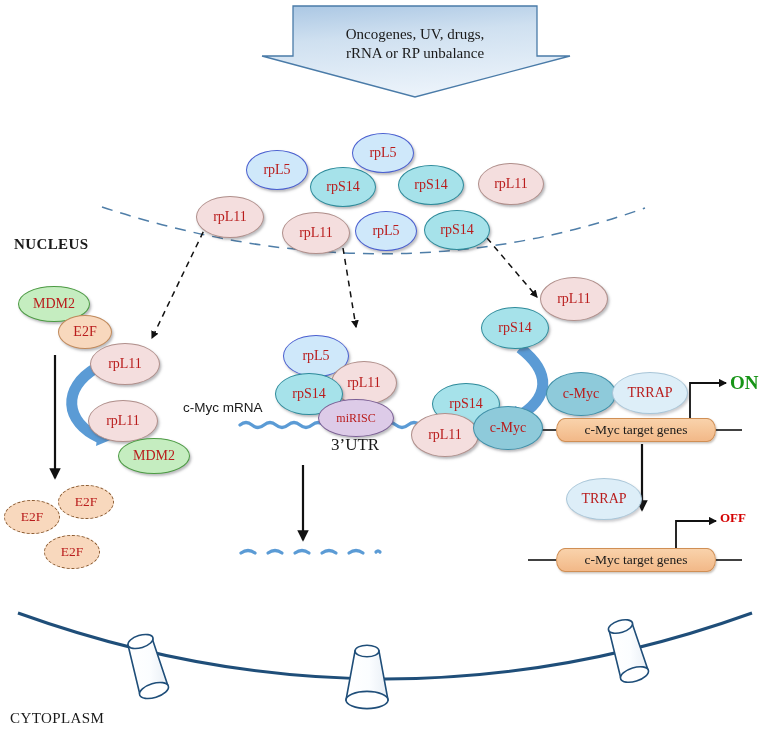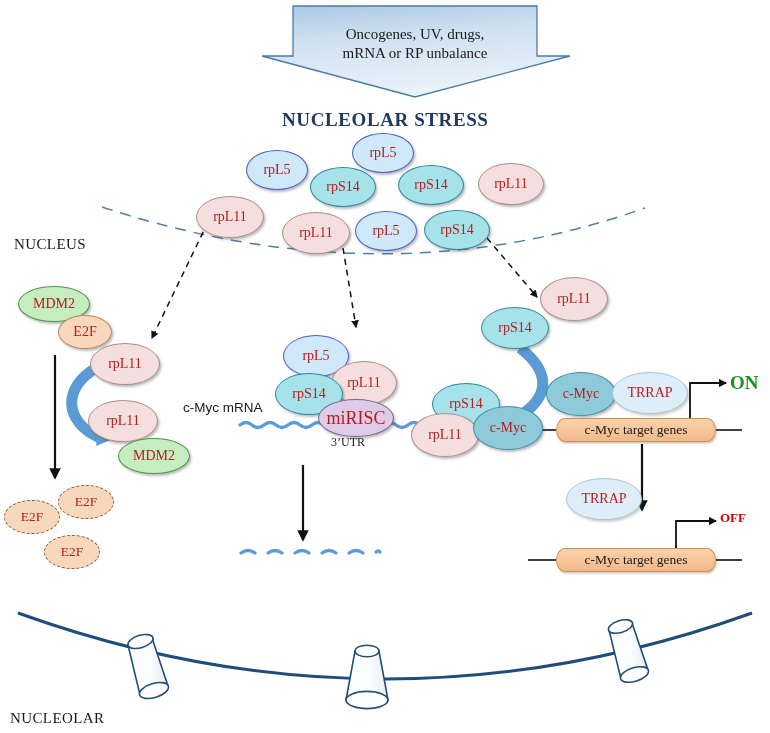--- a/index.html
+++ b/index.html
@@ -16,21 +16,21 @@
   .stress-title{font-family:"Liberation Serif",serif;font-weight:bold;font-size:19px;
        color:#1f3864;letter-spacing:.6px;}
 
   .arrow-text{font-family:"Liberation Serif",serif;font-size:15px;color:#1a1a1a;
        text-align:center;line-height:19px;}
 
   .on-text{font-family:"Liberation Serif",serif;font-weight:bold;font-size:19px;color:#169416;}
   .off-text{font-family:"Liberation Serif",serif;font-weight:bold;font-size:13px;color:#d40000;}
 
   .mrna-label{font-family:Liberation Sans, sans-serif;font-size:13.5px;color:#1a1a1a;}
-  .utr-label{font-family:"Liberation Serif",serif;font-size:12px;color:#1a1a1a;}
+  .utr-label{font-family:"Liberation Serif",serif;font-size:17px;color:#1a1a1a;}
 
   
   .node{position:absolute;display:flex;align-items:center;justify-content:center;
         border-radius:50%;box-sizing:border-box;
         font-family:"Liberation Serif",serif;color:#b91c1c;}
   .node span{pointer-events:none;line-height:1;}
 
   .n-rpl5{background:#cfe8fa;border:1.6px solid #4a5fd0;
       box-shadow:1.5px 2px 2.5px rgba(60,60,70,.35);}
   .n-rps14{background:#a6e2ea;border:1.6px solid #2e8b9b;
@@ -137,28 +137,27 @@
     </g>
     <g>
       <path d="M 609 630 L 632 623 L 648 670 L 621 679 Z" fill="url(#coneGrad)" stroke="#1f4e79" stroke-width="1.6"></path>
       <ellipse cx="620.5" cy="626.5" rx="12.5" ry="6" fill="#ffffff" stroke="#1f4e79" stroke-width="1.6" transform="rotate(-17 620.5 626.5)"></ellipse>
       <ellipse cx="634.5" cy="674.5" rx="14.5" ry="6.8" fill="#ffffff" stroke="#1f4e79" stroke-width="1.6" transform="rotate(-17 634.5 674.5)"></ellipse>
     </g>
   </svg>
 
   <div class="lbl arrow-text" style="left:300px;top:25px;width:230px;">
     <div>Oncogenes, UV, drugs,</div>
-    <div>mRNA or RP unbalance</div>
+    <div>rRNA or RP unbalance</div>
   </div>
 
-  <div class="lbl stress-title" style="left:282px;top:109px;">NUCLEOLAR STRESS</div>
-
-  <div class="lbl section-label" style="left:14px;top:236px;">NUCLEUS</div>
-
-  <div class="lbl section-label" style="left:10px;top:710px;">NUCLEOLAR</div>
+
+  <div class="lbl section-label" style="left:14px;top:236px;font-weight:bold;">NUCLEUS</div>
+
+  <div class="lbl section-label" style="left:10px;top:710px;">CYTOPLASM</div>
 
   <div class="lbl mrna-label" style="left:183px;top:400px;">c-Myc mRNA</div>
 
   <div class="lbl utr-label" style="left:331px;top:435px;">3’UTR</div>
 
   <div class="lbl on-text" style="left:730px;top:372px;font-family:Liberation Serif, serif;">ON</div>
 
   <div class="lbl off-text" style="left:720px;top:510px;">OFF</div>
 
   <div id="nodes-nucleolus">
@@ -219,21 +218,21 @@
   <div id="nodes-middle">
       <div class="node n-rpl5" style="left: 283px; top: 335px; width: 66px; height: 42px; font-size: 14px;">
         <span>rpL5</span>
       </div>
       <div class="node n-rpl11" style="left: 331px; top: 361px; width: 66px; height: 44px; font-size: 14px;">
         <span>rpL11</span>
       </div>
       <div class="node n-rps14" style="left: 275px; top: 373px; width: 68px; height: 42px; font-size: 14px;">
         <span>rpS14</span>
       </div>
-      <div class="node n-mirisc" style="left: 318px; top: 399px; width: 76px; height: 38px; font-size: 18px;">
+      <div class="node n-mirisc" style="left: 318px; top: 399px; width: 76px; height: 38px; font-size: 12px;">
         <span>miRISC</span>
       </div>
     </div>
   <div id="nodes-right">
       <div class="node n-rpl11" style="left: 540px; top: 277px; width: 68px; height: 44px; font-size: 14px;">
         <span>rpL11</span>
       </div>
       <div class="node n-rps14" style="left: 481px; top: 307px; width: 68px; height: 42px; font-size: 14px;">
         <span>rpS14</span>
       </div>

